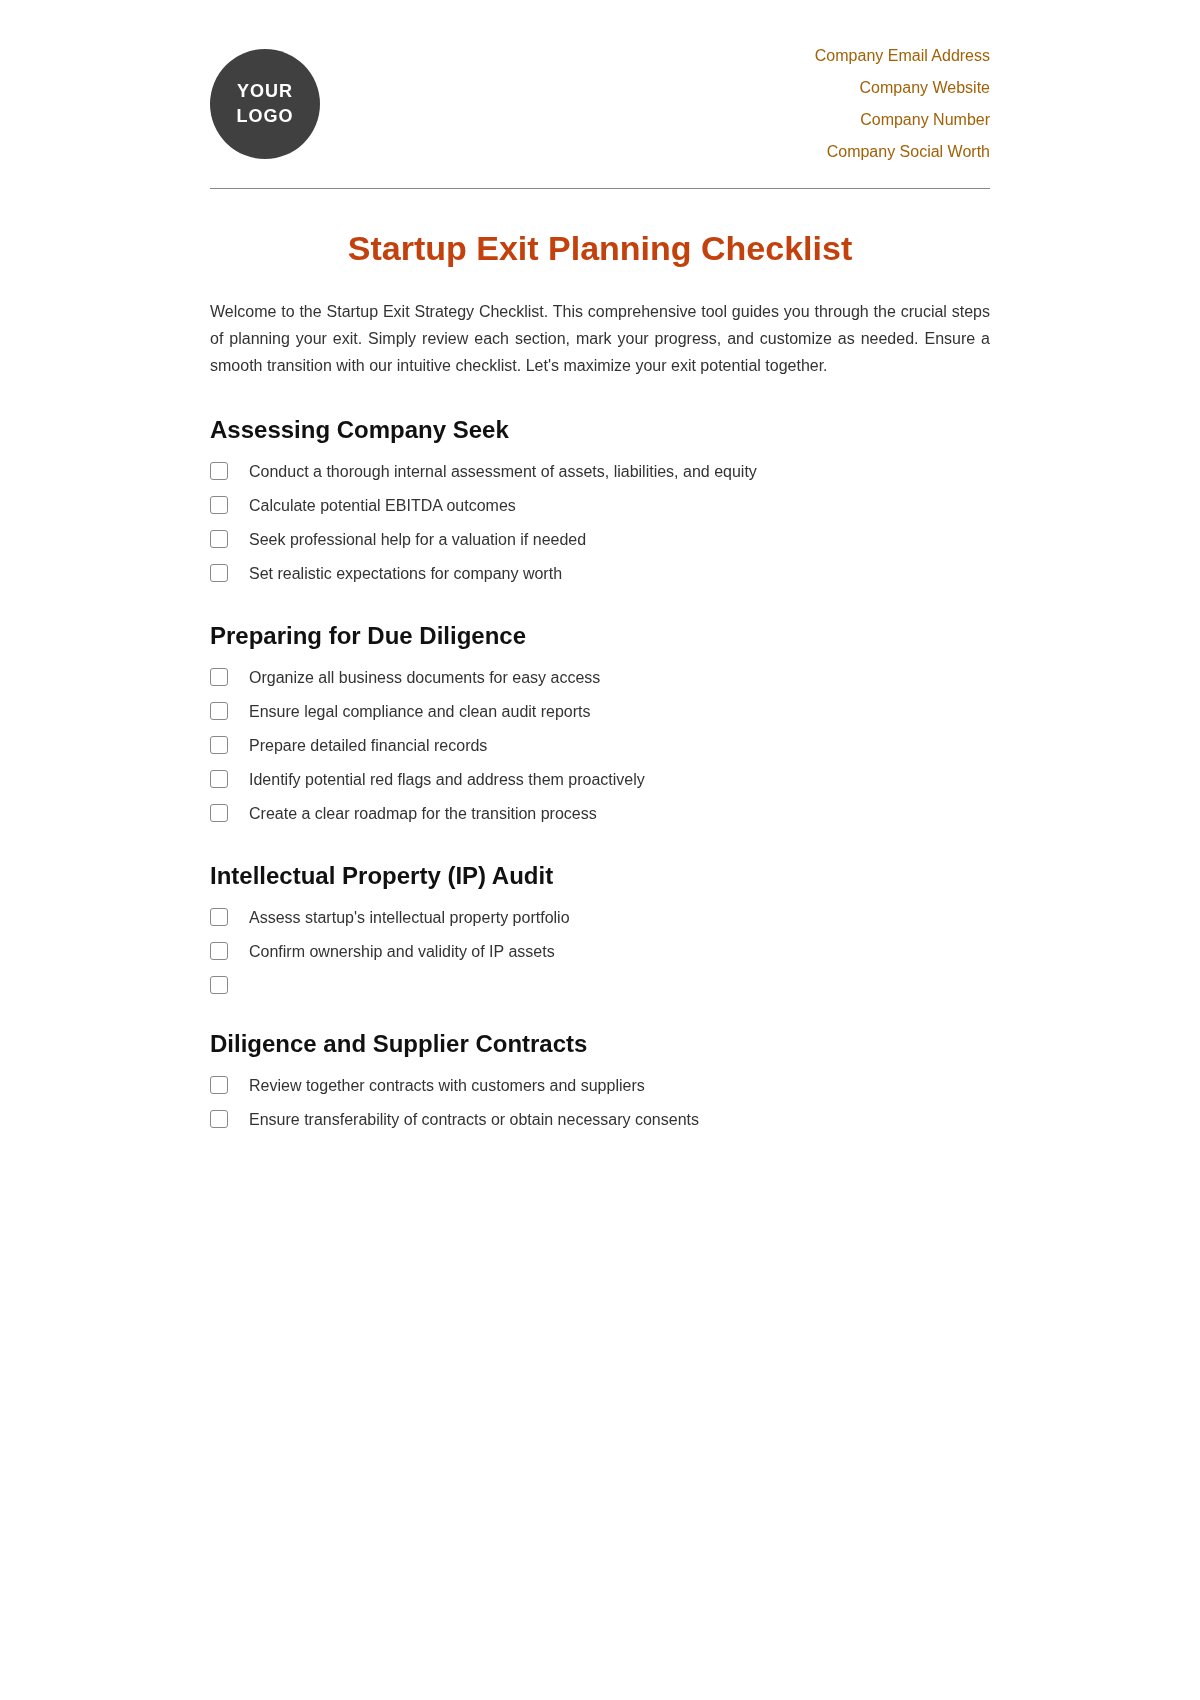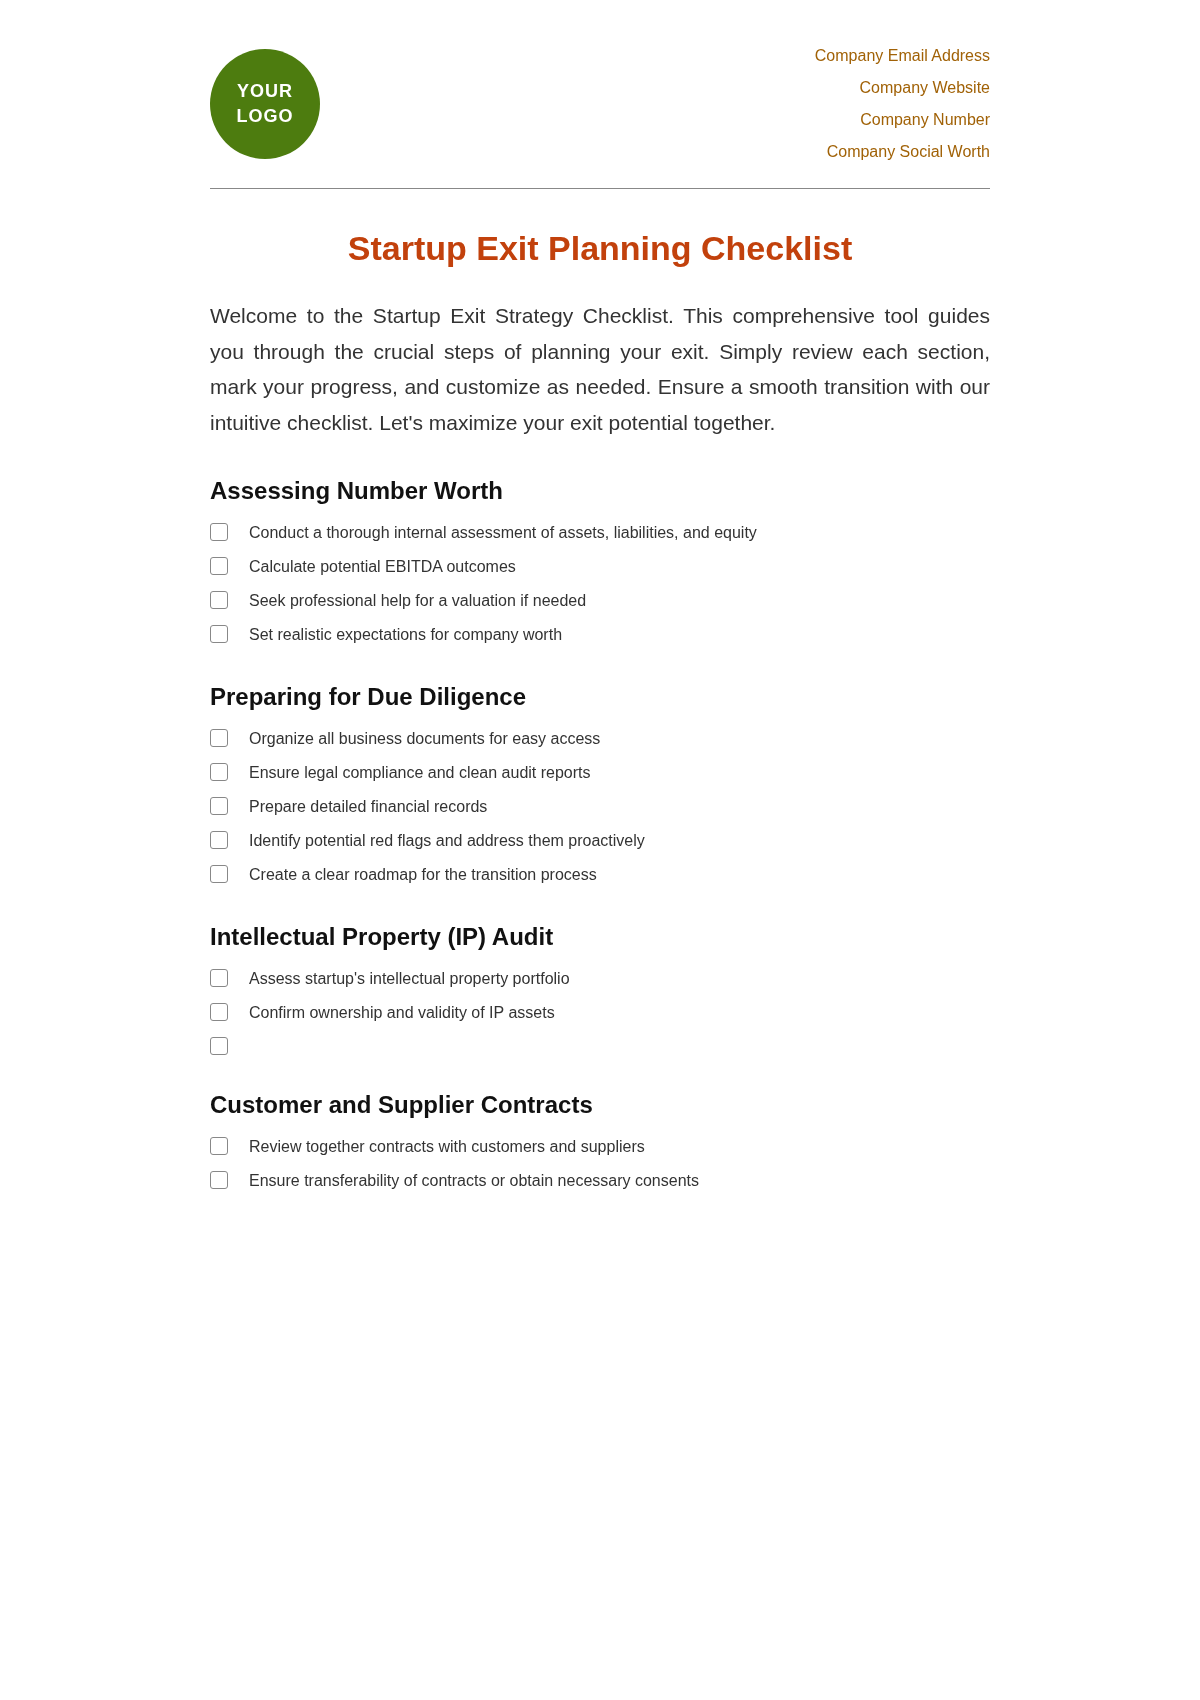--- a/index.html
+++ b/index.html
@@ -20,21 +20,21 @@
     .header {
       display: flex;
       justify-content: space-between;
       align-items: center;
       margin-bottom: 20px;
     }
 
     .logo-circle {
       width: 110px;
       height: 110px;
-      background: #4d7c0f;
+      background: #404040;
       border-radius: 50%;
       display: flex;
       flex-direction: column;
       align-items: center;
       justify-content: center;
       color: #fff;
       font-size: 18px;
       font-weight: bold;
       letter-spacing: 1px;
       line-height: 1.4;
@@ -55,21 +55,21 @@
 
     .page-title {
       text-align: center;
       font-size: 34px;
       font-weight: bold;
       margin-bottom: 30px;
       color: #c2410c;
     }
 
     .intro-text {
-      font-size: 21px;
+      font-size: 16px;
       line-height: 1.7;
       color: #333;
       text-align: justify;
       margin-bottom: 16px;
     }
 
     .section-title {
       font-size: 24px;
       font-weight: bold;
       color: #111;
@@ -121,21 +121,21 @@
     </div>
 </div>
 
 <hr class="divider">
 
 <h1 class="page-title">Startup Exit Planning Checklist</h1>
 
 <p class="intro-text">Welcome to the Startup Exit Strategy Checklist. This comprehensive tool guides you through the crucial steps of planning your exit. Simply review each section, mark your progress, and customize as needed. Ensure a smooth transition with our intuitive checklist. Let's maximize your exit potential together.</p>
 
 <div id="sections-container">
-    <h2 class="section-title">Assessing Number Worth</h2>
+    <h2 class="section-title">Assessing Company Seek</h2>
     <ul class="checklist">
       <li>
         <span class="checkbox-icon"></span>
         <span>Conduct a thorough internal assessment of assets, liabilities, and equity</span>
       </li>
       <li>
         <span class="checkbox-icon"></span>
         <span>Calculate potential EBITDA outcomes</span>
       </li>
       <li>
@@ -177,21 +177,21 @@
         <span>Assess startup's intellectual property portfolio</span>
       </li>
       <li>
         <span class="checkbox-icon"></span>
         <span>Confirm ownership and validity of IP assets</span>
       </li>
       <li>
         <span class="checkbox-icon"></span>
       </li>
     </ul>
-    <h2 class="section-title">Customer and Supplier Contracts</h2>
+    <h2 class="section-title">Diligence and Supplier Contracts</h2>
     <ul class="checklist">
       <li>
         <span class="checkbox-icon"></span>
         <span>Review together contracts with customers and suppliers</span>
       </li>
       <li>
         <span class="checkbox-icon"></span>
         <span>Ensure transferability of contracts or obtain necessary consents</span>
       </li>
     </ul>

